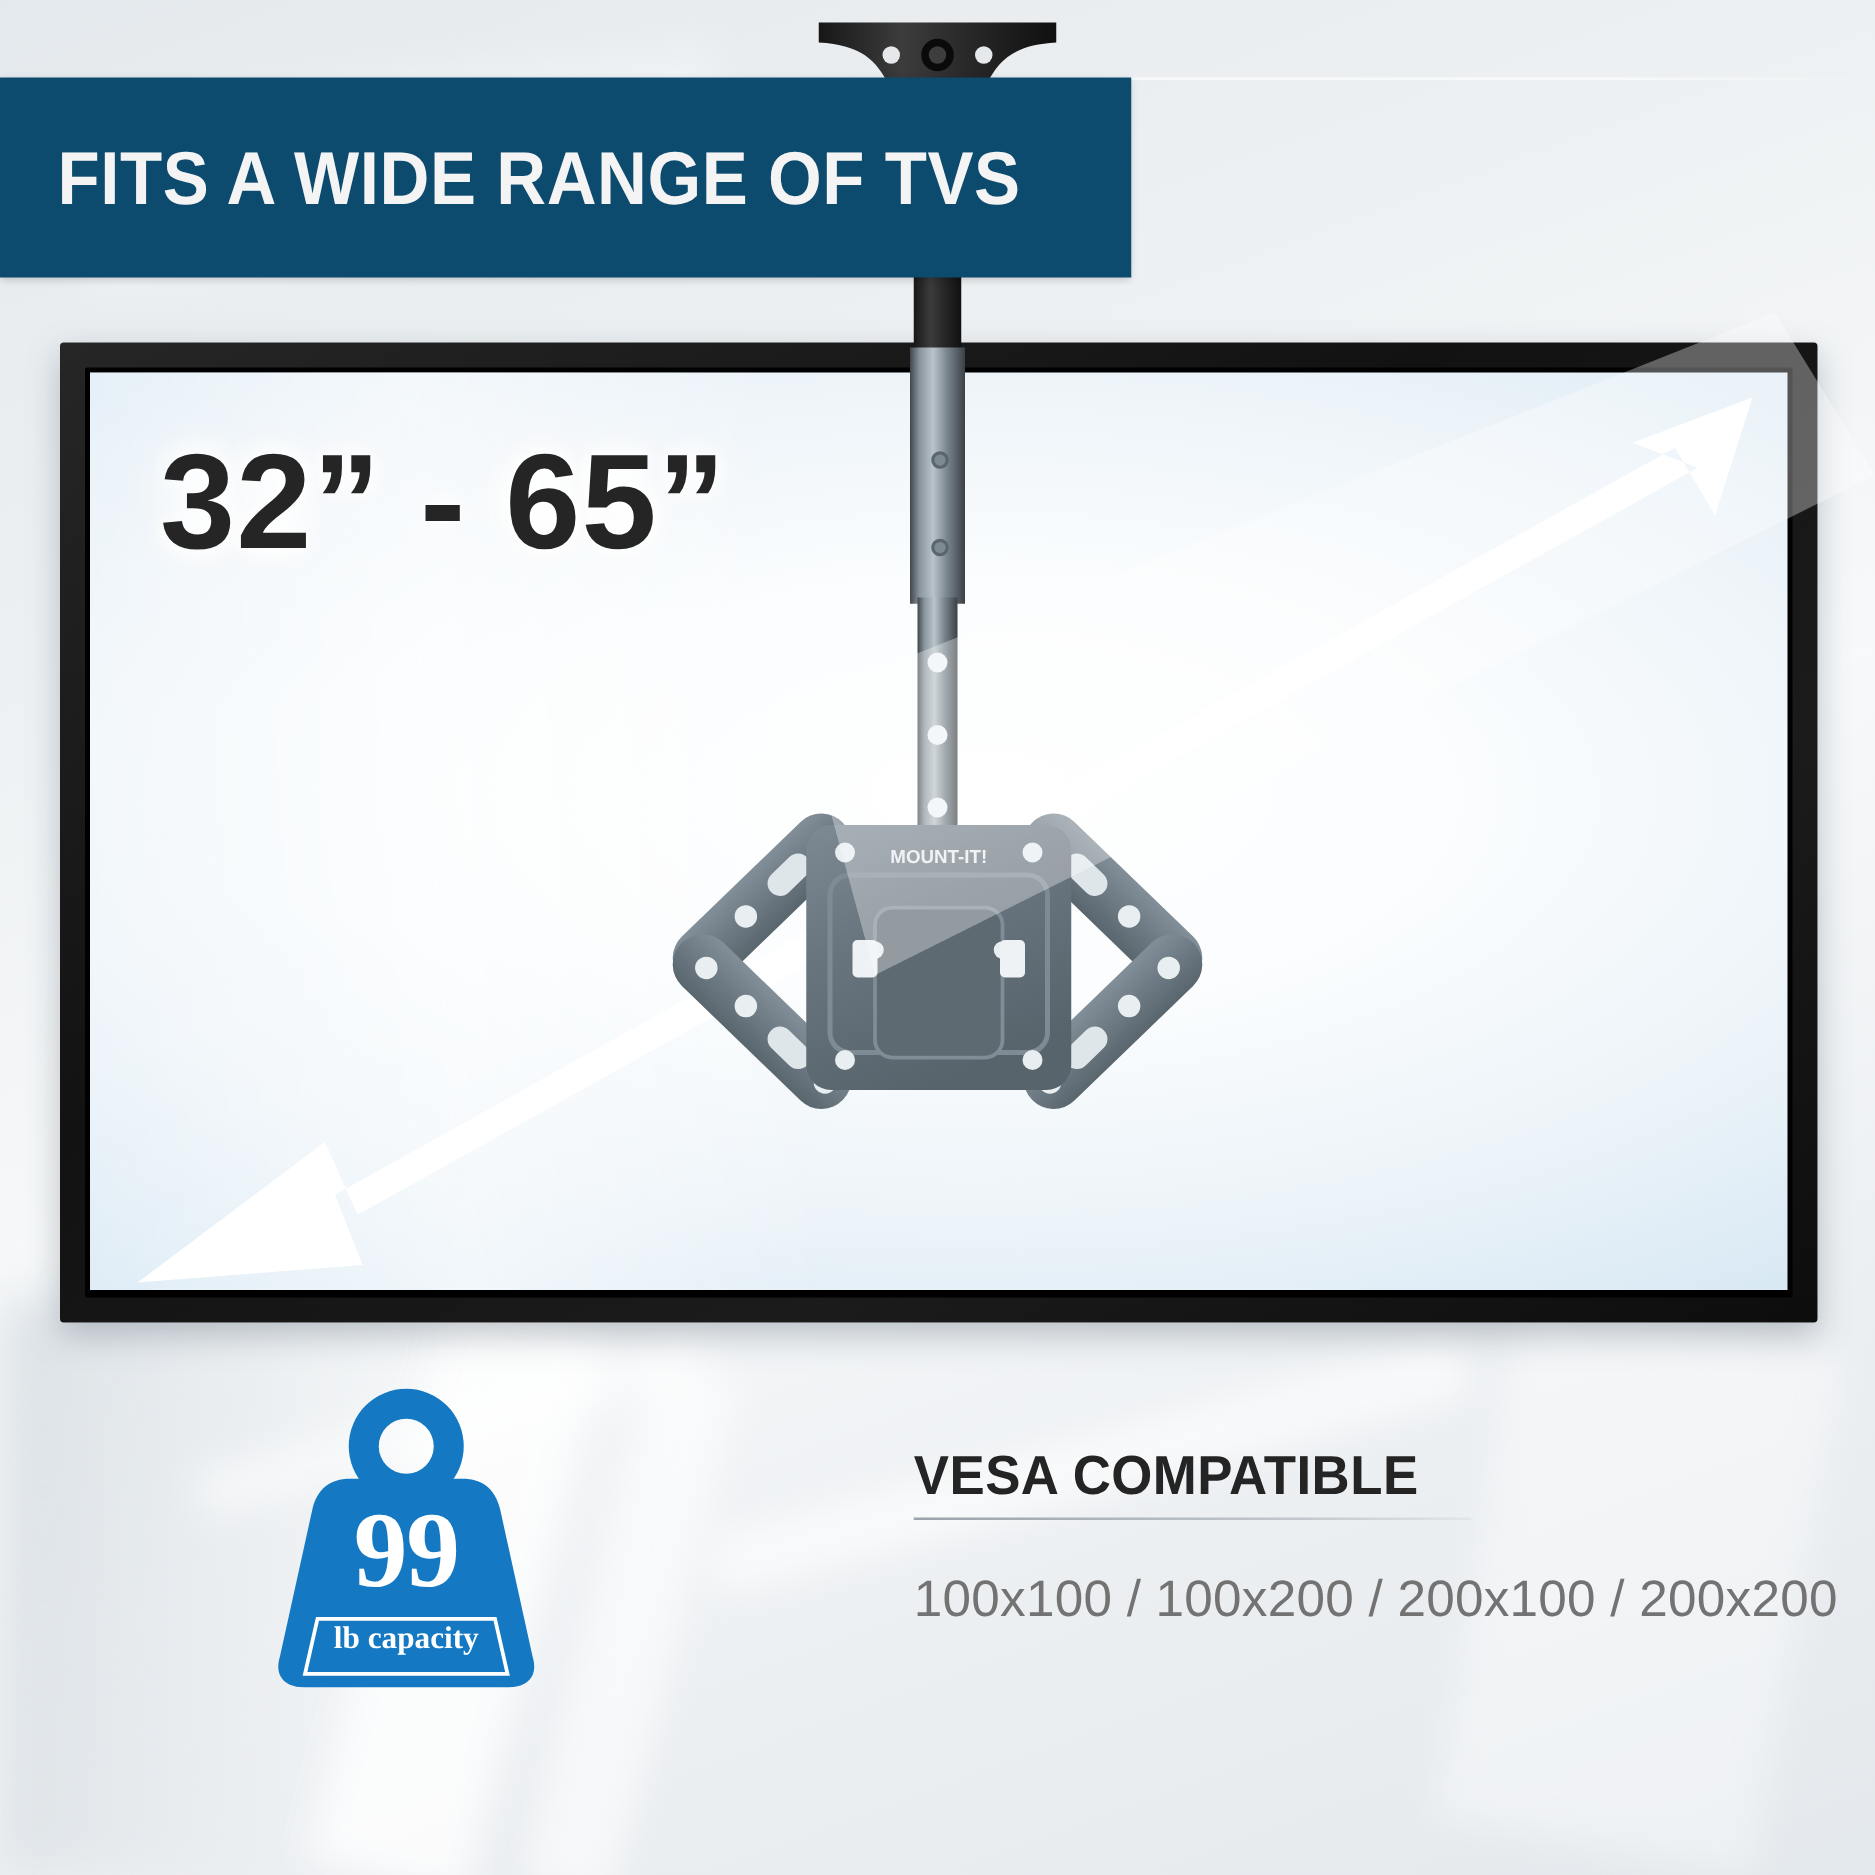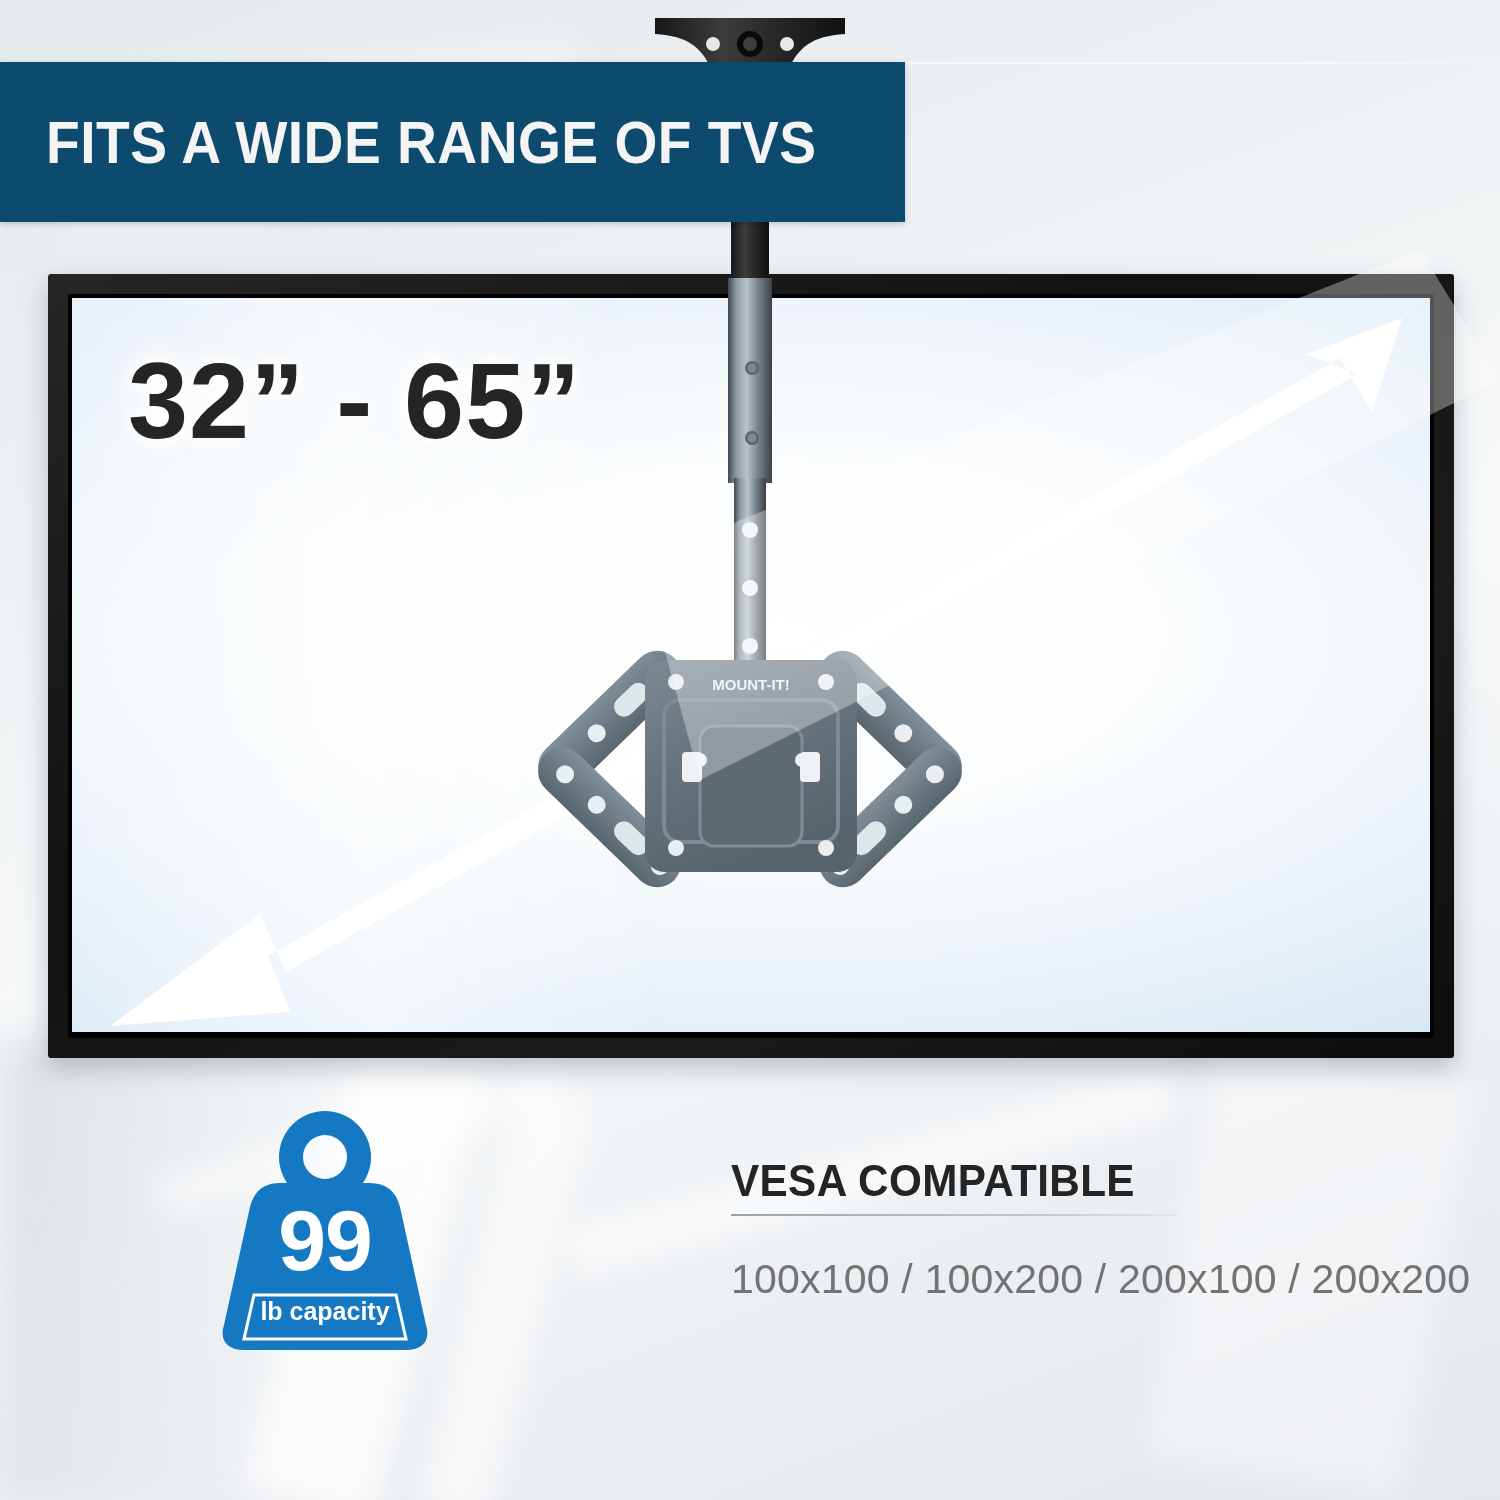--- a/index.html
+++ b/index.html
@@ -85,21 +85,21 @@
       0 0 52px rgba(255,255,255,.8);
   }
 
   
   #arrowsvg{position:absolute;left:0;top:0;width:100%;height:100%;}
 
   
   #mount{position:absolute;left:0;top:0;width:1500px;height:1110px;pointer-events:none;}
 
   
-  #weight{position:absolute;left:95px;top:1105px;width:470px;height:350px;}
+  #weight{position:absolute;left:95px;top:1105px;width:470px;height:350px;font-family:Liberation Serif, serif;}
   #weight .icon{position:absolute;left:115px;top:0;width:230px;height:245px;}
   #weight .wlabel{
     position:absolute;left:0;top:272px;width:470px;text-align:center;
     font-size:44px;font-weight:bold;color:#242424;letter-spacing:.5px;
   }
   .num99{
     position:absolute;left:0;top:92px;width:230px;text-align:center;
     color:#fff;font-size:86px;font-weight:bold;line-height:1;letter-spacing:-1px;
   }
   .lbcap{

